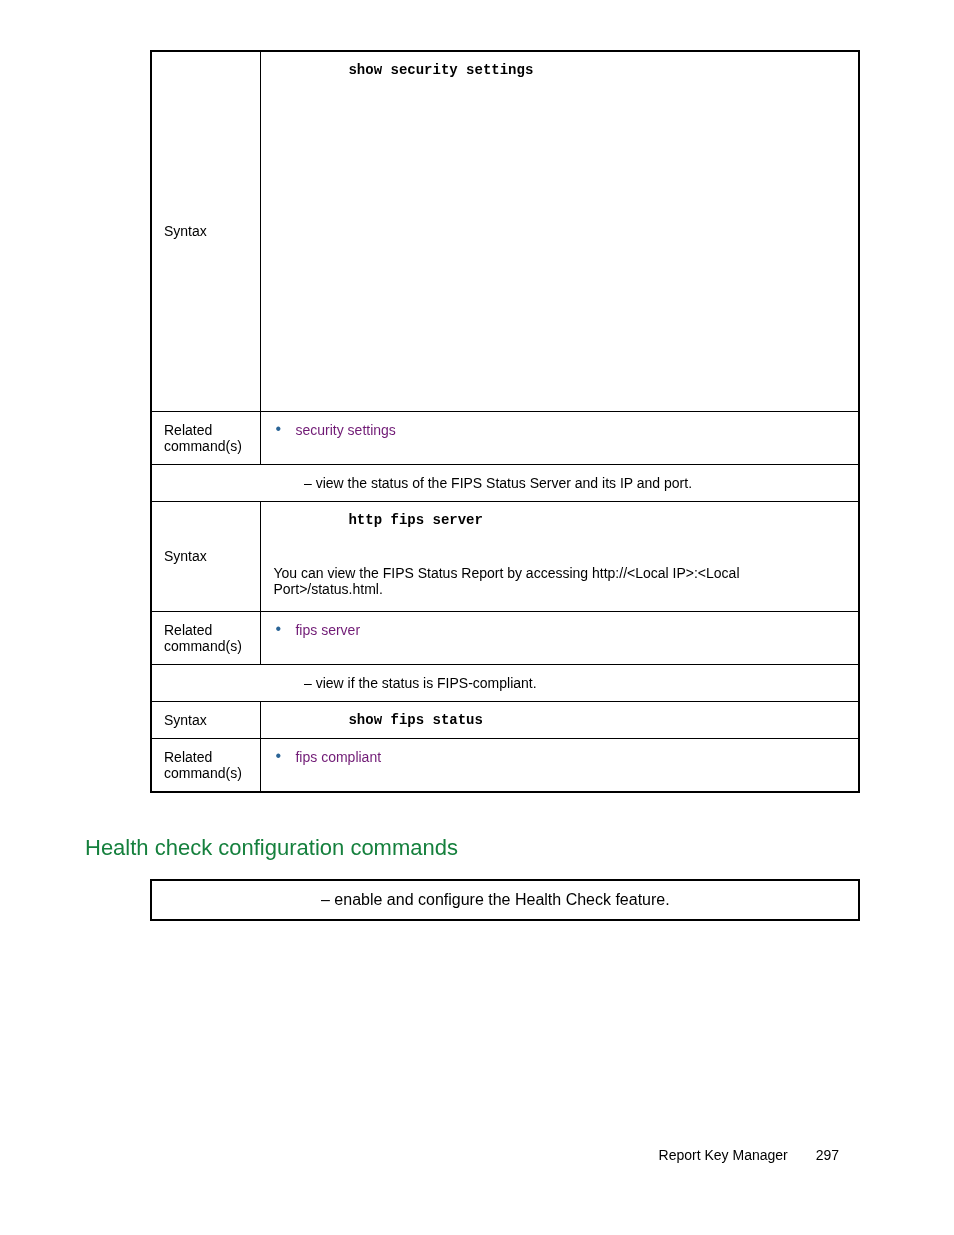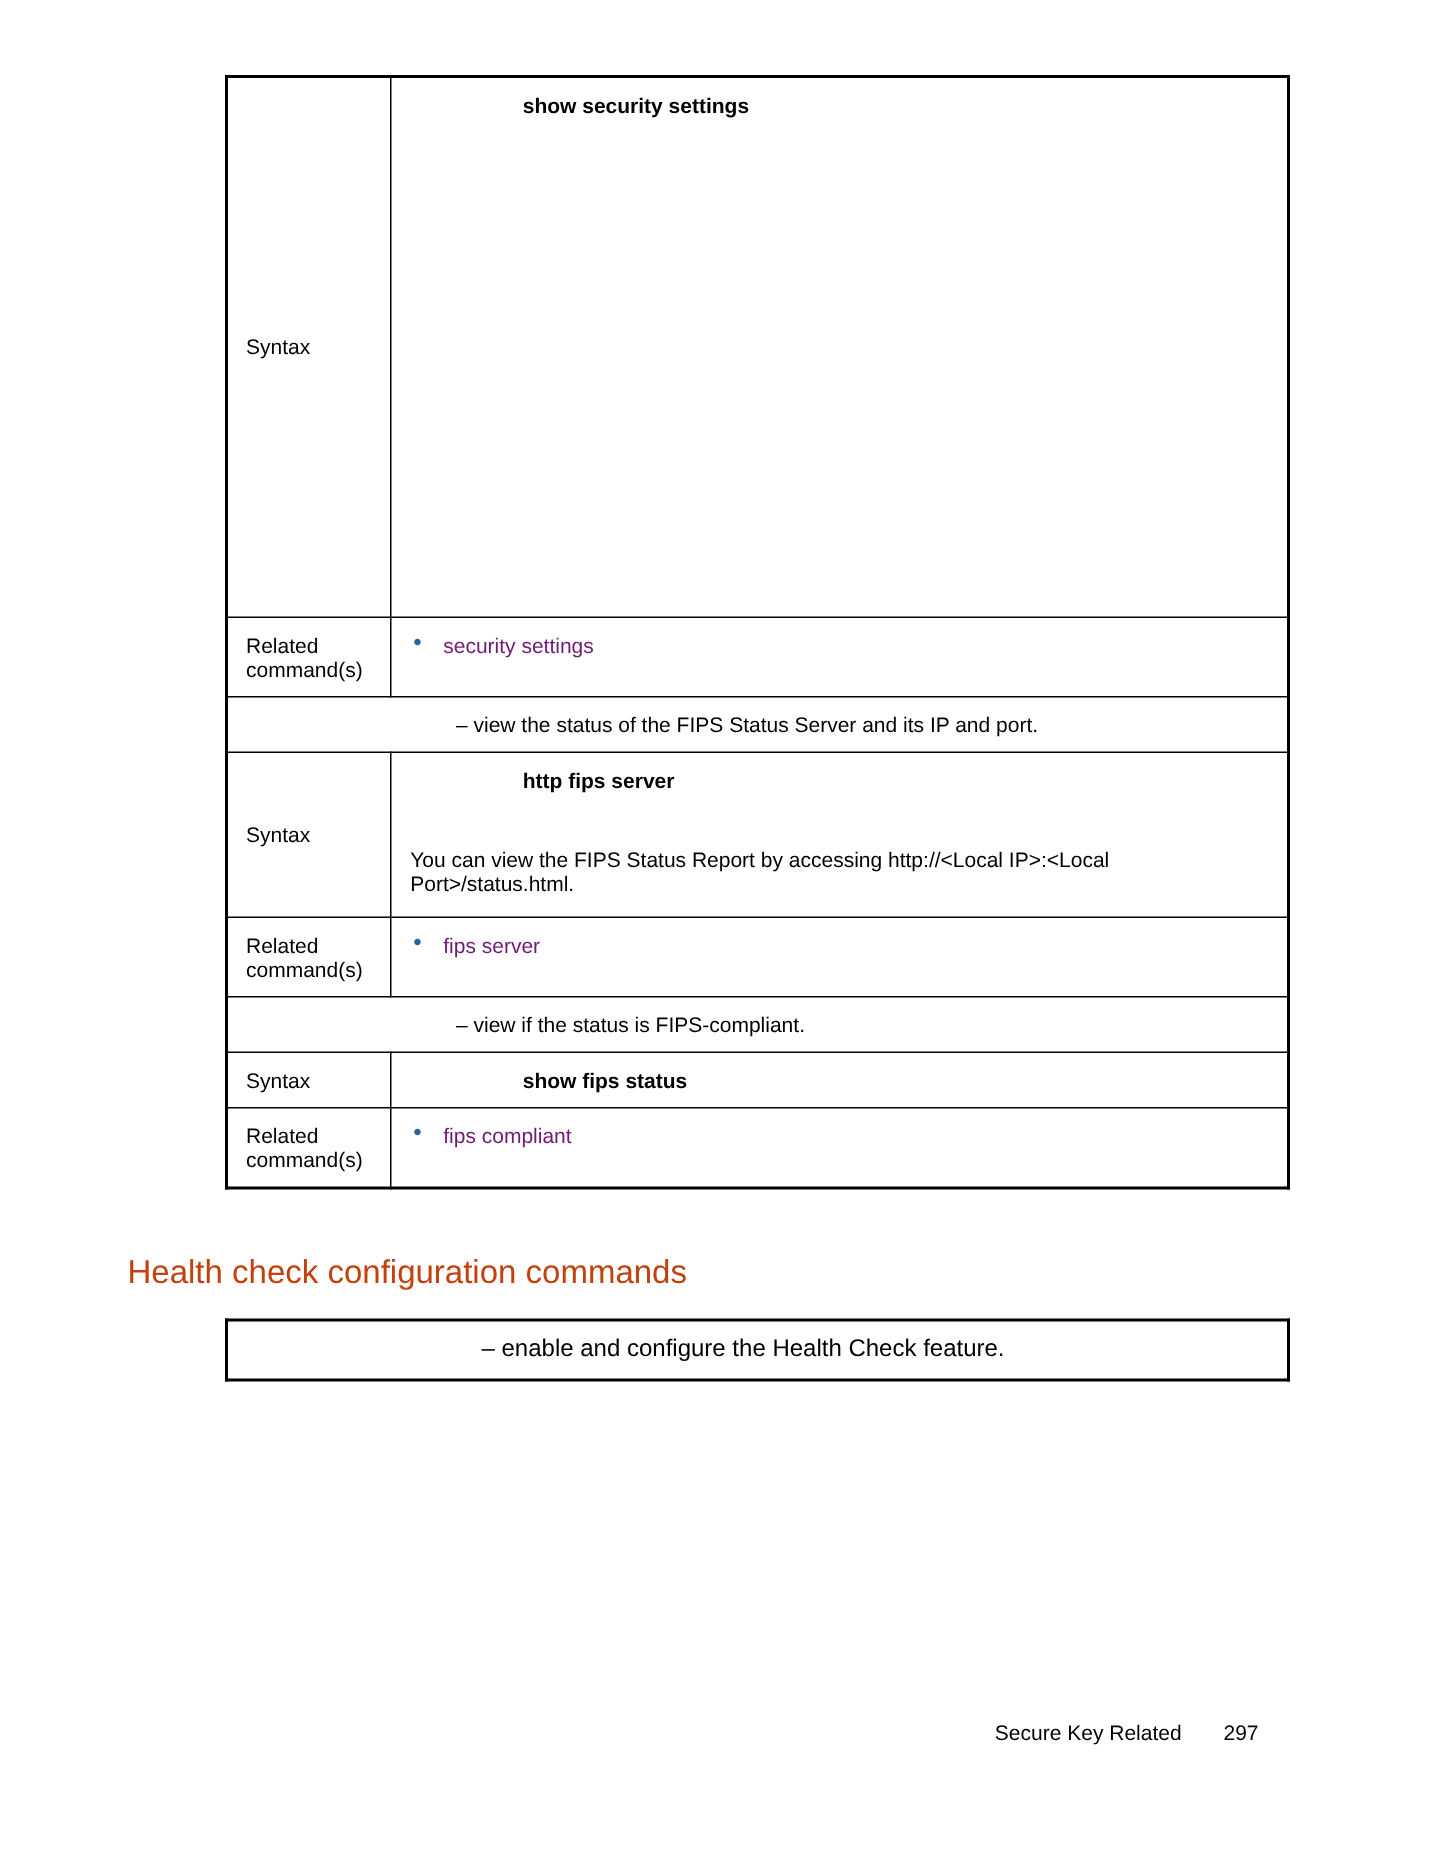--- a/index.html
+++ b/index.html
@@ -37,20 +37,21 @@
     .row-tall .col-content {
       height: 360px;
     }
     .row-fips-syntax .col-content {
       height: 110px;
     }
     .cmd-bold-left {
       font-weight: bold;
       display: block;
       padding-left: 75px;
+      font-family: Liberation Mono, monospace;
     }
     .bullet-item {
       list-style: none;
       position: relative;
       padding-left: 22px;
     }
     .bullet-item::before {
       content: "•";
       position: absolute;
       left: 2px;
@@ -60,21 +61,21 @@
     }
     .link {
       color: #701a75;
     }
     .note-text {
       font-size: 14px;
       display: block;
       margin-top: 37px;
     }
     .section-heading {
-      color: #c2410c;
+      color: #15803d;
       font-size: 22px;
       font-weight: normal;
       margin: 42px 0 18px 0;
     }
     .table2 {
       margin-left: 65px;
       border-collapse: collapse;
       border: 2px solid #000;
       width: 710px;
     }
@@ -169,15 +170,15 @@
         <tr>
       <td class="desc-row">
         <span class="desc-inner">– enable and configure the Health Check feature.</span>
       </td>
     </tr>
   </tbody>
     </table>
 </div>
 
 <div class="footer">
-  <span>Secure Key Related</span>
+  <span>Report Key Manager</span>
   <span class="footer-pagenum">297</span>
 </div>
 
 </body></html>

